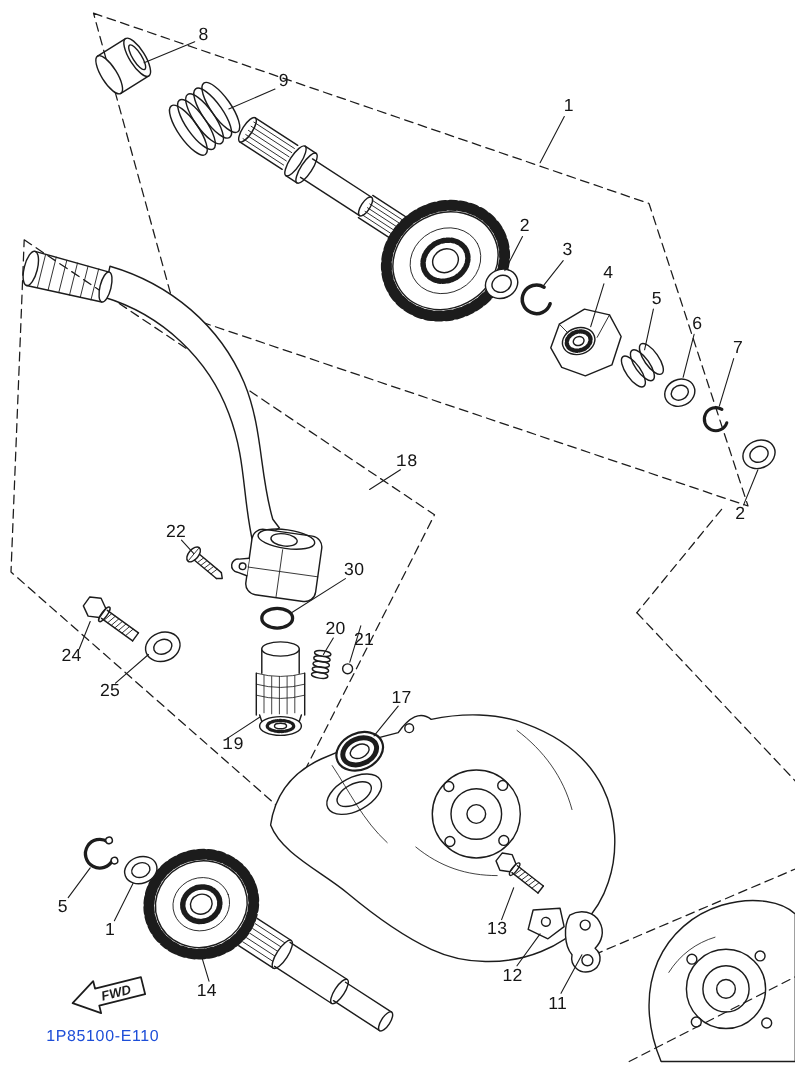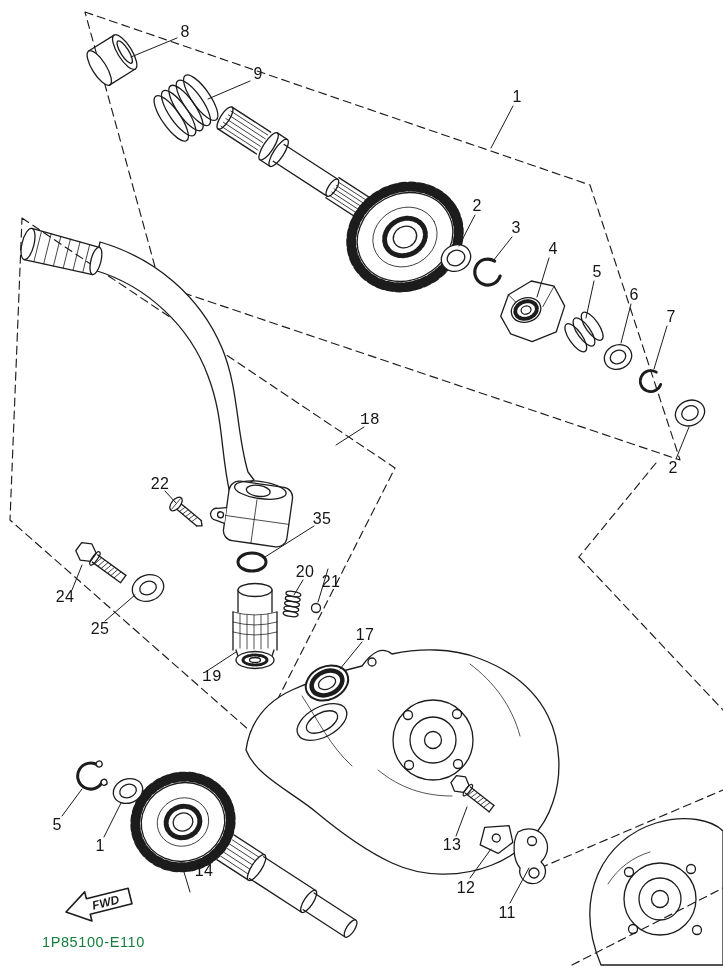--- a/index.html
+++ b/index.html
@@ -8,21 +8,21 @@
   .stage svg{position:absolute;left:0;top:0;}
   
   .s{stroke:#1c1c1c;fill:none;stroke-width:1.3;stroke-linecap:round;stroke-linejoin:round;}
   .sw{fill:#ffffff;}
   .thin{stroke-width:.75;}
   .dash{stroke-dasharray:8 5;stroke-width:1.15;}
   .leader{stroke-width:1;}
   .fwd-text{font:italic 700 12px "Liberation Sans",sans-serif;fill:#1c1c1c;stroke:none;}
   .part-label{position:absolute;transform:translate(-50%,-50%);font-size:16px;color:#151515;
               letter-spacing:.3px;user-select:none;}
-  .diagram-code{position:absolute;left:42px;top:934px;font-size:14.5px;color:#15803d;letter-spacing:.6px;}
+  .diagram-code{position:absolute;left:42px;top:934px;font-size:14.5px;color:#1d4ed8;letter-spacing:.6px;}
 </style>
 </head>
 <body>
 
 <div class="stage">
 
 <svg width="723" height="970" viewBox="0 0 723 970">
 
   <g>
     <polygon class="s dash" points="85,12 590,185 680,460 160,285"></polygon>
@@ -350,28 +350,28 @@
 <div class="part-label" style="left:553px;top:249px;">4</div>
 <div class="part-label" style="left:597px;top:272px;">5</div>
 <div class="part-label" style="left:634px;top:295px;">6</div>
 <div class="part-label" style="left:671px;top:317px;">7</div>
 <div class="part-label" style="left:185px;top:32px;">8</div>
 <div class="part-label" style="left:258px;top:74px;">9</div>
 <div class="part-label" style="left:673px;top:468px;">2</div>
 <div class="part-label" style="left:507px;top:913px;">11</div>
 <div class="part-label" style="left:466px;top:888px;">12</div>
 <div class="part-label" style="left:452px;top:845px;">13</div>
-<div class="part-label" style="left:188px;top:871px;margin-left:16px;">14</div>
+<div class="part-label" style="left:188px;top:901px;">14</div>
 <div class="part-label" style="left:100px;top:846px;">1</div>
 <div class="part-label" style="left:57px;top:825px;">5</div>
 <div class="part-label" style="left:365px;top:635px;">17</div>
 <div class="part-label" style="left:370px;top:420px;font-family:Liberation Mono, monospace;">18</div>
 <div class="part-label" style="left:212px;top:677px;font-family:Liberation Mono, monospace;">19</div>
 <div class="part-label" style="left:305px;top:572px;">20</div>
 <div class="part-label" style="left:331px;top:582px;">21</div>
 <div class="part-label" style="left:160px;top:484px;">22</div>
-<div class="part-label" style="left:322px;top:519px;">35</div>
+<div class="part-label" style="left:322px;top:519px;">30</div>
 <div class="part-label" style="left:65px;top:597px;text-align:right;">24</div>
 <div class="part-label" style="left:100px;top:629px;">25</div>
 
 <div class="diagram-code">1P85100-E110</div>
 
 </div>
 
 </body></html>

